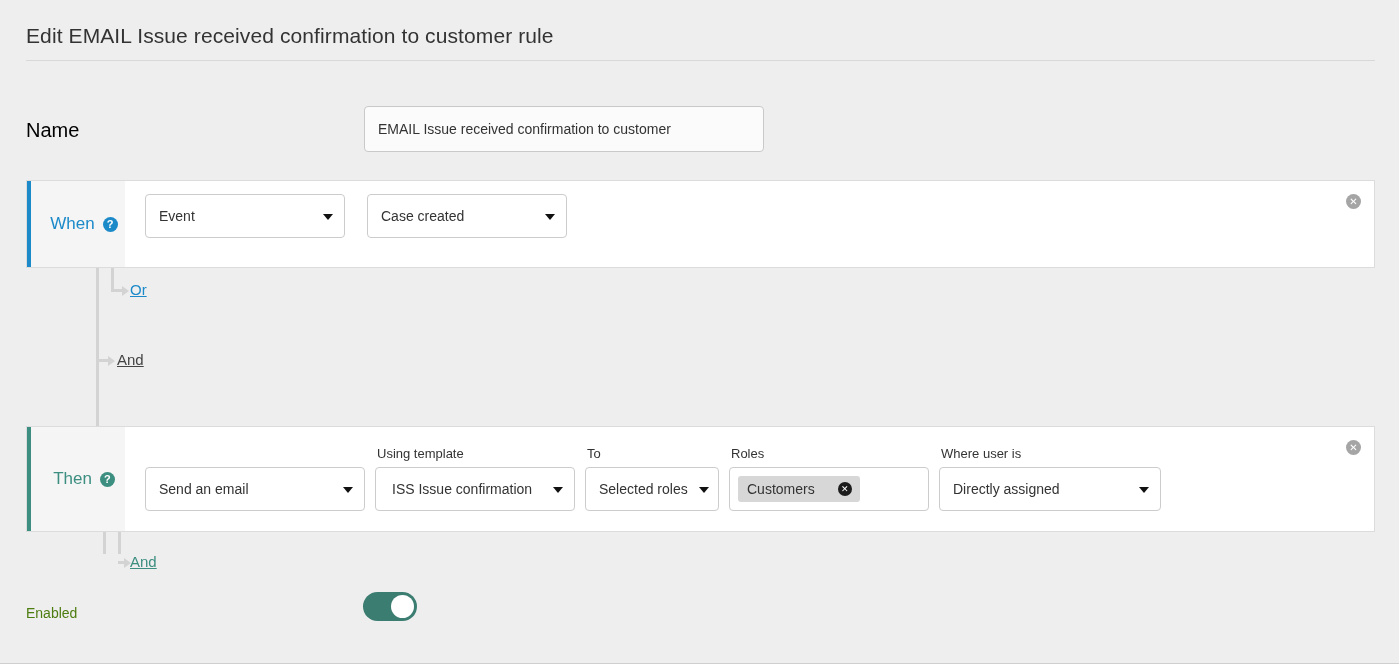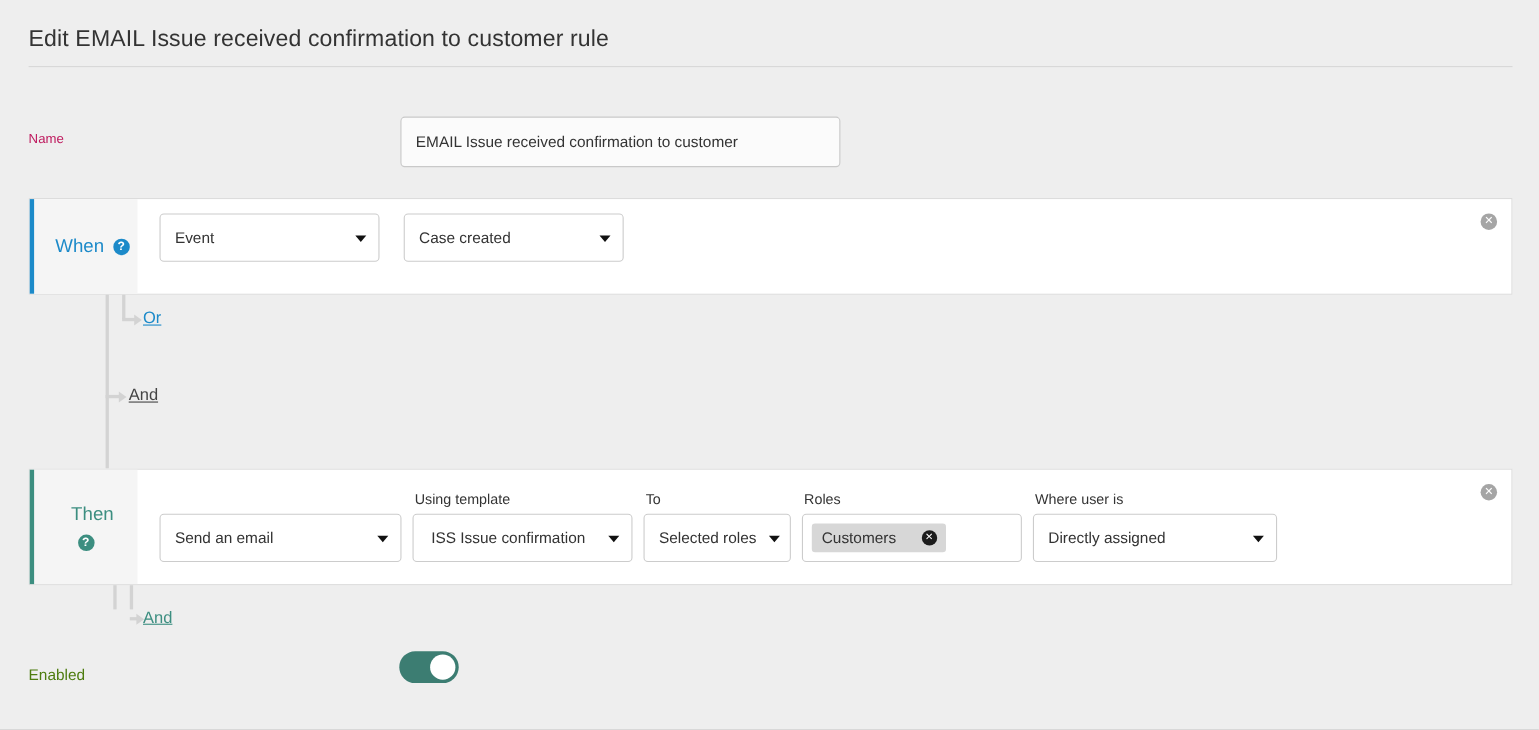--- a/index.html
+++ b/index.html
@@ -42,22 +42,22 @@
     position: absolute;
     left: 26px;
     top: 106px;
     width: 1349px;
     height: 46px;
   }
   .name-label {
     position: absolute;
     left: 0;
     top: 13px;
-    font-size: 12px;
-    color: #be185d;
+    font-size: 20px;
+    color: #000000;
   }
   .name-input {
     position: absolute;
     left: 338px;
     top: 0;
     width: 400px;
     height: 46px;
     background: #fbfbfb;
     border: 1px solid #c9c9c9;
     border-radius: 4px;
@@ -83,21 +83,21 @@
 
   .rule-label-cell {
     flex: 0 0 98px;
     background: #f5f5f5;
     border-left: 4px solid #1c8ac9;
     display: flex;
     align-items: center;
     justify-content: center;
     gap: 8px;
   }
-  .rule-panel.then .rule-label-cell { border-left-color: #3c8e80; flex-direction: column; }
+  .rule-panel.then .rule-label-cell { border-left-color: #3c8e80; }
 
   .rule-label-text {
     font-size: 17px;
     color: #1c8ac9;
     margin-left: 12px;
   }
   .rule-panel.then .rule-label-text { color: #3c8e80; }
 
   .help-icon {
     width: 15px;

